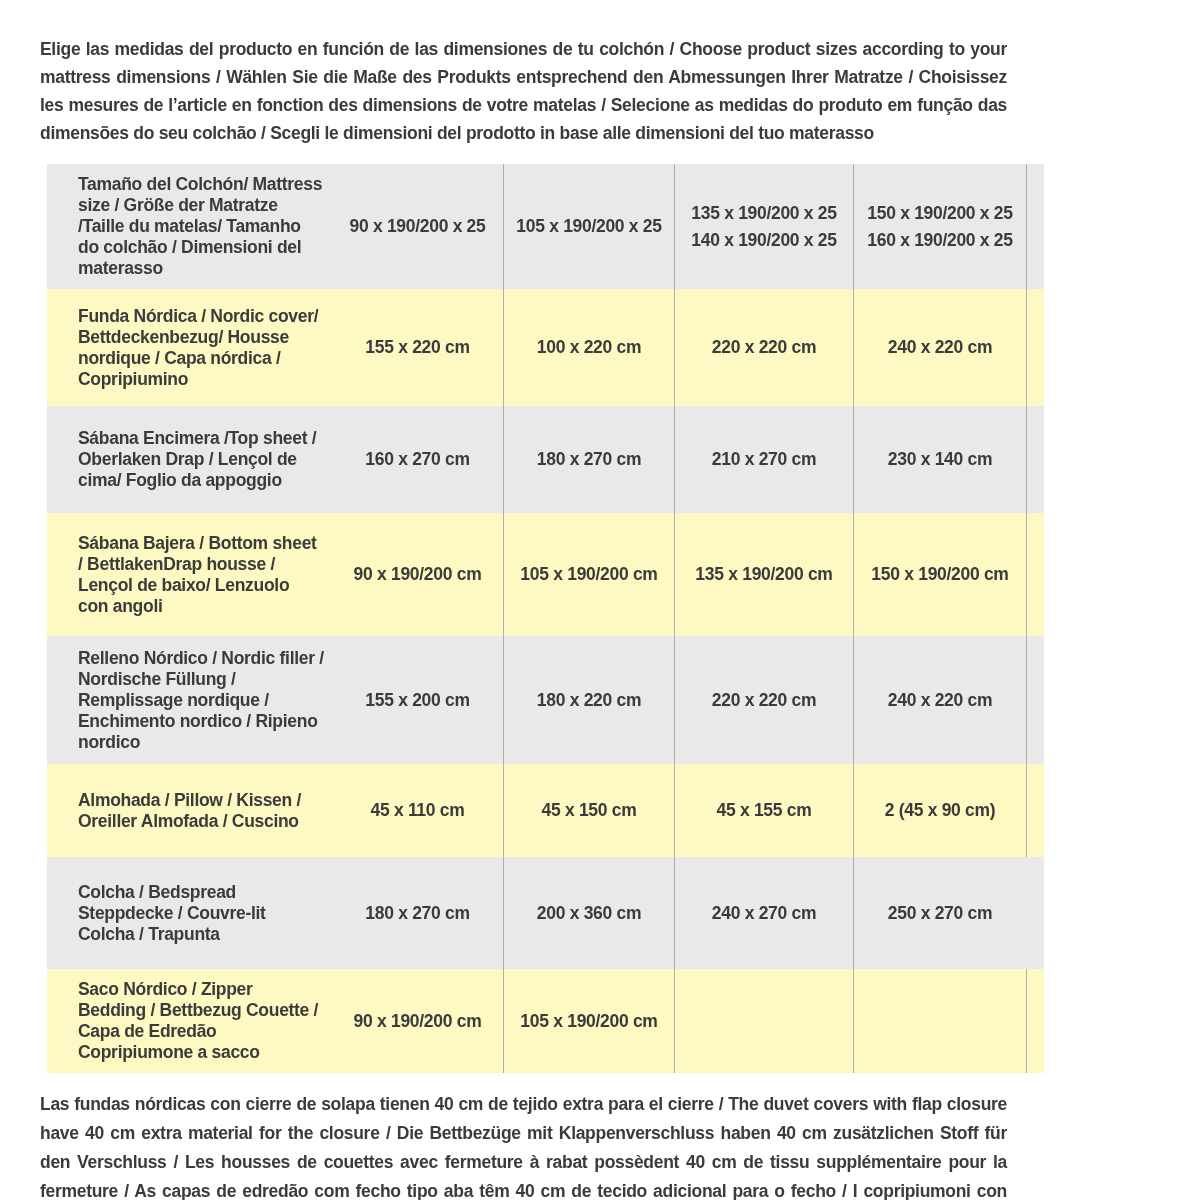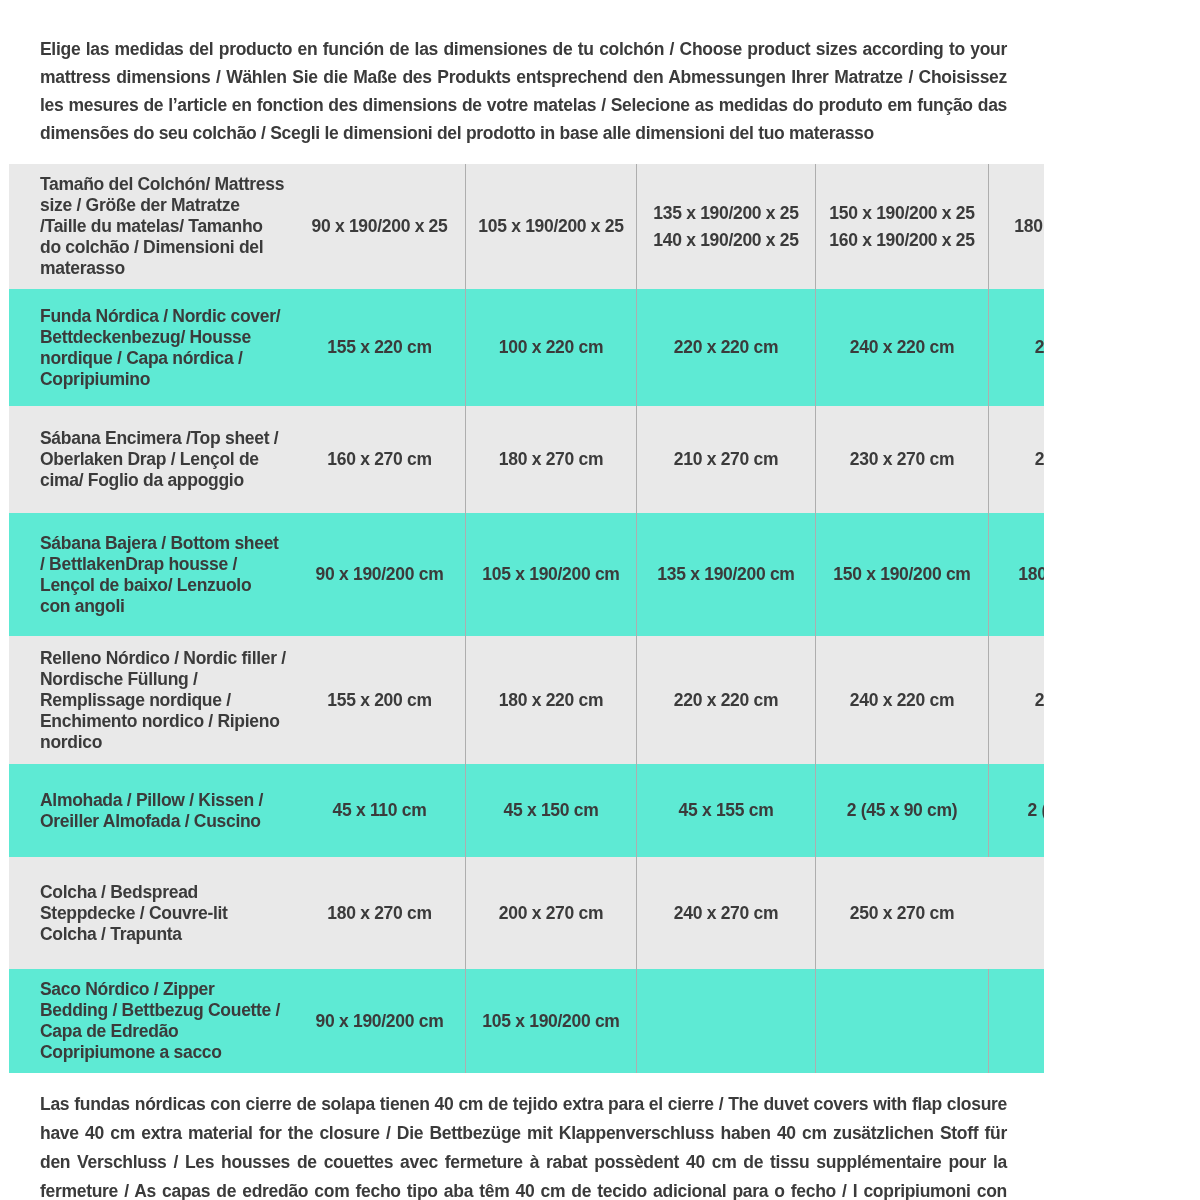--- a/index.html
+++ b/index.html
@@ -22,23 +22,24 @@
   }
 
   .size-table {
     margin: 17px 0 0 9px;
     width: 1176px;
   }
   .trow {
     display: grid;
     grid-template-columns: 285px 171px 171px 179px 173px 197px;
     align-items: stretch;
+    margin-left: 38px;
   }
   .trow.gray { background: #e9e9e9; }
-  .trow.white { background: #5eead4; }
+  .trow.white { background: #fef9c3; }
 
   .label-cell {
     display: flex;
     align-items: center;
     padding: 10px 8px 10px 31px;
     font-size: 17.5px;
     font-weight: bold;
     line-height: 21px;
     letter-spacing: -0.3px;
     text-align: left;
@@ -94,21 +95,21 @@
       <div class="val-cell">220 x 220 cm</div>
       <div class="val-cell">240 x 220 cm</div>
       <div class="val-cell">260 x 220 cm</div>
     </div>
 
     <div class="trow gray" style="min-height:107px">
       <div class="label-cell">Sábana Encimera /Top sheet / Oberlaken Drap / Lençol de cima/ Foglio da appoggio</div>
       <div class="val-cell">160 x 270 cm</div>
       <div class="val-cell">180 x 270 cm</div>
       <div class="val-cell">210 x 270 cm</div>
-      <div class="val-cell">230 x 270 cm</div>
+      <div class="val-cell">230 x 140 cm</div>
       <div class="val-cell">260 x 270 cm</div>
     </div>
 
     <div class="trow white" style="min-height:123px">
       <div class="label-cell">Sábana Bajera / Bottom sheet / BettlakenDrap housse / Lençol de baixo/ Lenzuolo con angoli</div>
       <div class="val-cell">90 x 190/200 cm</div>
       <div class="val-cell">105 x 190/200 cm</div>
       <div class="val-cell">135 x 190/200 cm</div>
       <div class="val-cell">150 x 190/200 cm</div>
       <div class="val-cell">180 x 190/200 cm</div>
@@ -128,21 +129,21 @@
       <div class="val-cell">45 x 110 cm</div>
       <div class="val-cell">45 x 150 cm</div>
       <div class="val-cell">45 x 155 cm</div>
       <div class="val-cell">2 (45 x 90 cm)</div>
       <div class="val-cell">2 (45 x 110 cm)</div>
     </div>
 
     <div class="trow gray" style="min-height:112px">
       <div class="label-cell">Colcha / Bedspread Steppdecke / Couvre-lit Colcha / Trapunta</div>
       <div class="val-cell">180 x 270 cm</div>
-      <div class="val-cell">200 x 270 cm</div>
+      <div class="val-cell">200 x 360 cm</div>
       <div class="val-cell">240 x 270 cm</div>
       <div class="val-cell">250 x 270 cm</div>
     </div>
 
     <div class="trow white" style="min-height:102px">
       <div class="label-cell">Saco Nórdico / Zipper Bedding / Bettbezug Couette  / Capa de Edredão Copripiumone a sacco</div>
       <div class="val-cell">90 x 190/200 cm</div>
       <div class="val-cell">105 x 190/200 cm</div>
       <div class="val-cell"></div>
       <div class="val-cell"></div>

